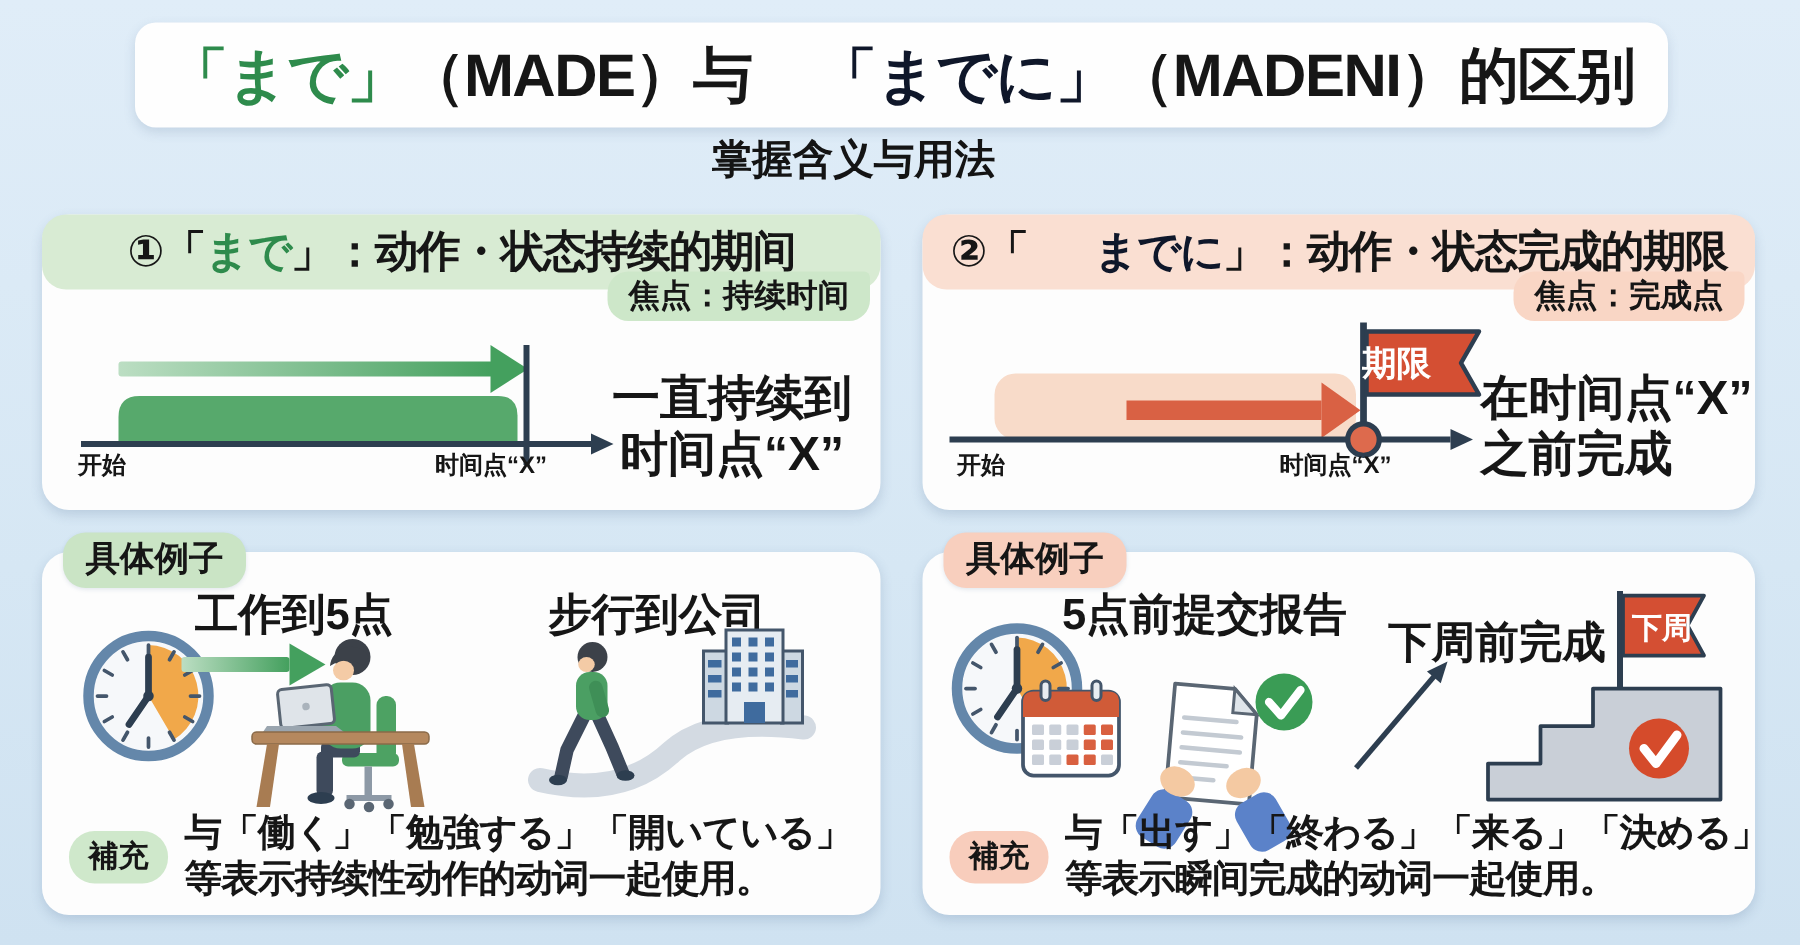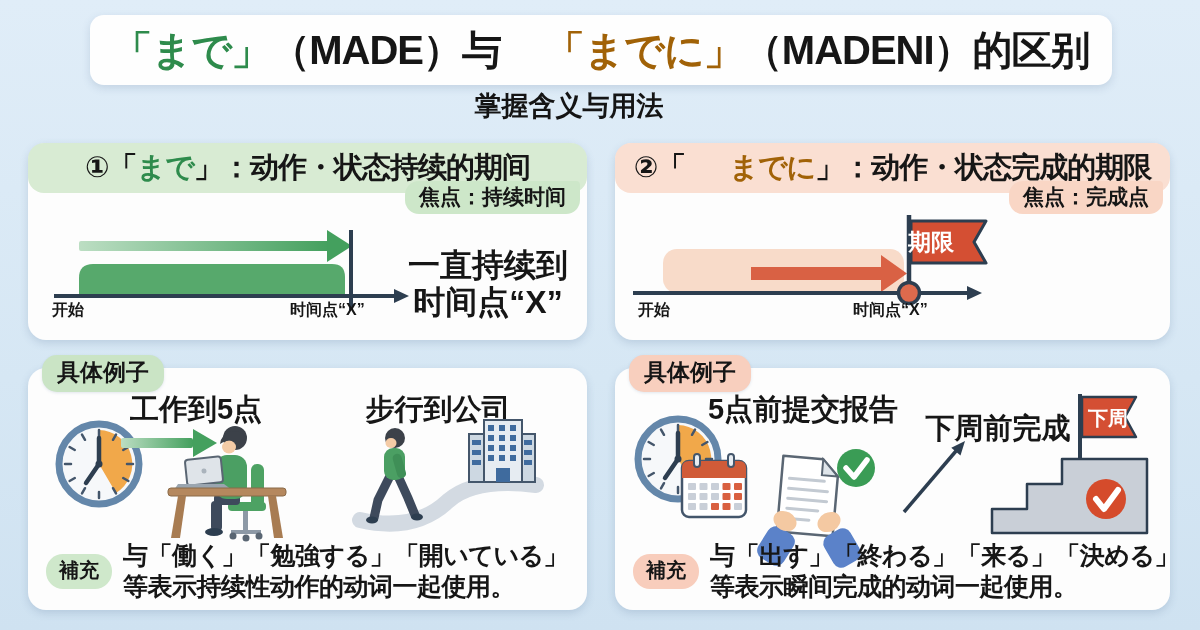--- a/index.html
+++ b/index.html
@@ -4,21 +4,21 @@
 <style>
   html,body{margin:0;padding:0;background:#cfe2f1;}
   .stage{position:relative;width:1200px;height:630px;overflow:hidden;
          background:linear-gradient(180deg,#e0edf8 0%,#d6e7f4 60%,#cfe2f1 100%);
          font-family:"Liberation Sans","DejaVu Sans",sans-serif;color:#161616;}
   .title-card{position:absolute;left:90px;top:15px;width:1022px;height:70px;background:#fefefe;
               border-radius:14px;box-shadow:0 3px 8px rgba(70,100,140,.18);
               display:flex;align-items:center;justify-content:center;
               font-size:40px;font-weight:800;letter-spacing:-1px;white-space:nowrap;}
   .t-green{color:#2e8b4c;}
-  .t-orange{color:#a16207;margin-left:44px;}
+  .t-orange{color:#0f172a;margin-left:44px;}
   .subtitle{position:absolute;left:0;top:88px;width:1088px;text-align:center;
             font-size:27px;font-weight:800;color:#141414;padding-left:25px;}
   .card{position:absolute;background:#fdfdfd;border-radius:18px;
         box-shadow:0 3px 8px rgba(70,100,140,.20);}
   .card.tl{left:28px;top:143px;width:559px;height:197px;}
   .card.tr{left:615px;top:143px;width:555px;height:197px;}
   .card.bl{left:28px;top:368px;width:559px;height:242px;}
   .card.br{left:615px;top:368px;width:555px;height:242px;}
   .sec-header{position:absolute;left:0;top:0;right:0;height:50px;border-radius:16px;
               display:flex;align-items:center;justify-content:center;
@@ -109,20 +109,24 @@
       <polygon points="296,78 371,78 359,99 371,120 296,120" fill="#d44f33" stroke="#2d3e50" stroke-width="3" stroke-linejoin="round"></polygon>
       <g stroke="#2d3e50" stroke-width="4">
         <line x1="18" y1="150" x2="352" y2="150"></line>
       </g>
       <polygon points="352,143 367,150 352,157" fill="#2d3e50"></polygon>
       <circle cx="294" cy="150" r="10.5" fill="#dd6a4d" stroke="#2d3e50" stroke-width="3.5"></circle>
     </svg>
     <div class="flag-label" style="left:286px;top:84px;width:60px;font-size:23px;">期限</div>
     <div class="lbl" style="left:23px;top:157px;">开始</div>
     <div class="lbl" style="left:238px;top:157px;">时间点“X”</div>
+    <div class="side-text" style="left:372px;top:104px;text-align:left;">
+      <div>在时间点“X”</div>
+      <div>之前完成</div>
+    </div>
   </section>
 
   <section class="card bl">
     <div class="ex-pill green">具体例子</div>
     <div class="ex-heading" style="left:58px;">工作到5点</div>
     <div class="ex-heading" style="left:300px;">步行到公司</div>
     <svg class="diagram" width="559" height="242" viewBox="0 0 559 242">
       <g id="clock-shape">
         <circle cx="71" cy="96" r="40" fill="#f6f8fa" stroke="#6487aa" stroke-width="7"></circle>
         <path d="M71,96 L71,62 A34,34 0 0 1 88,125 Z" fill="#f1a84a"></path>

